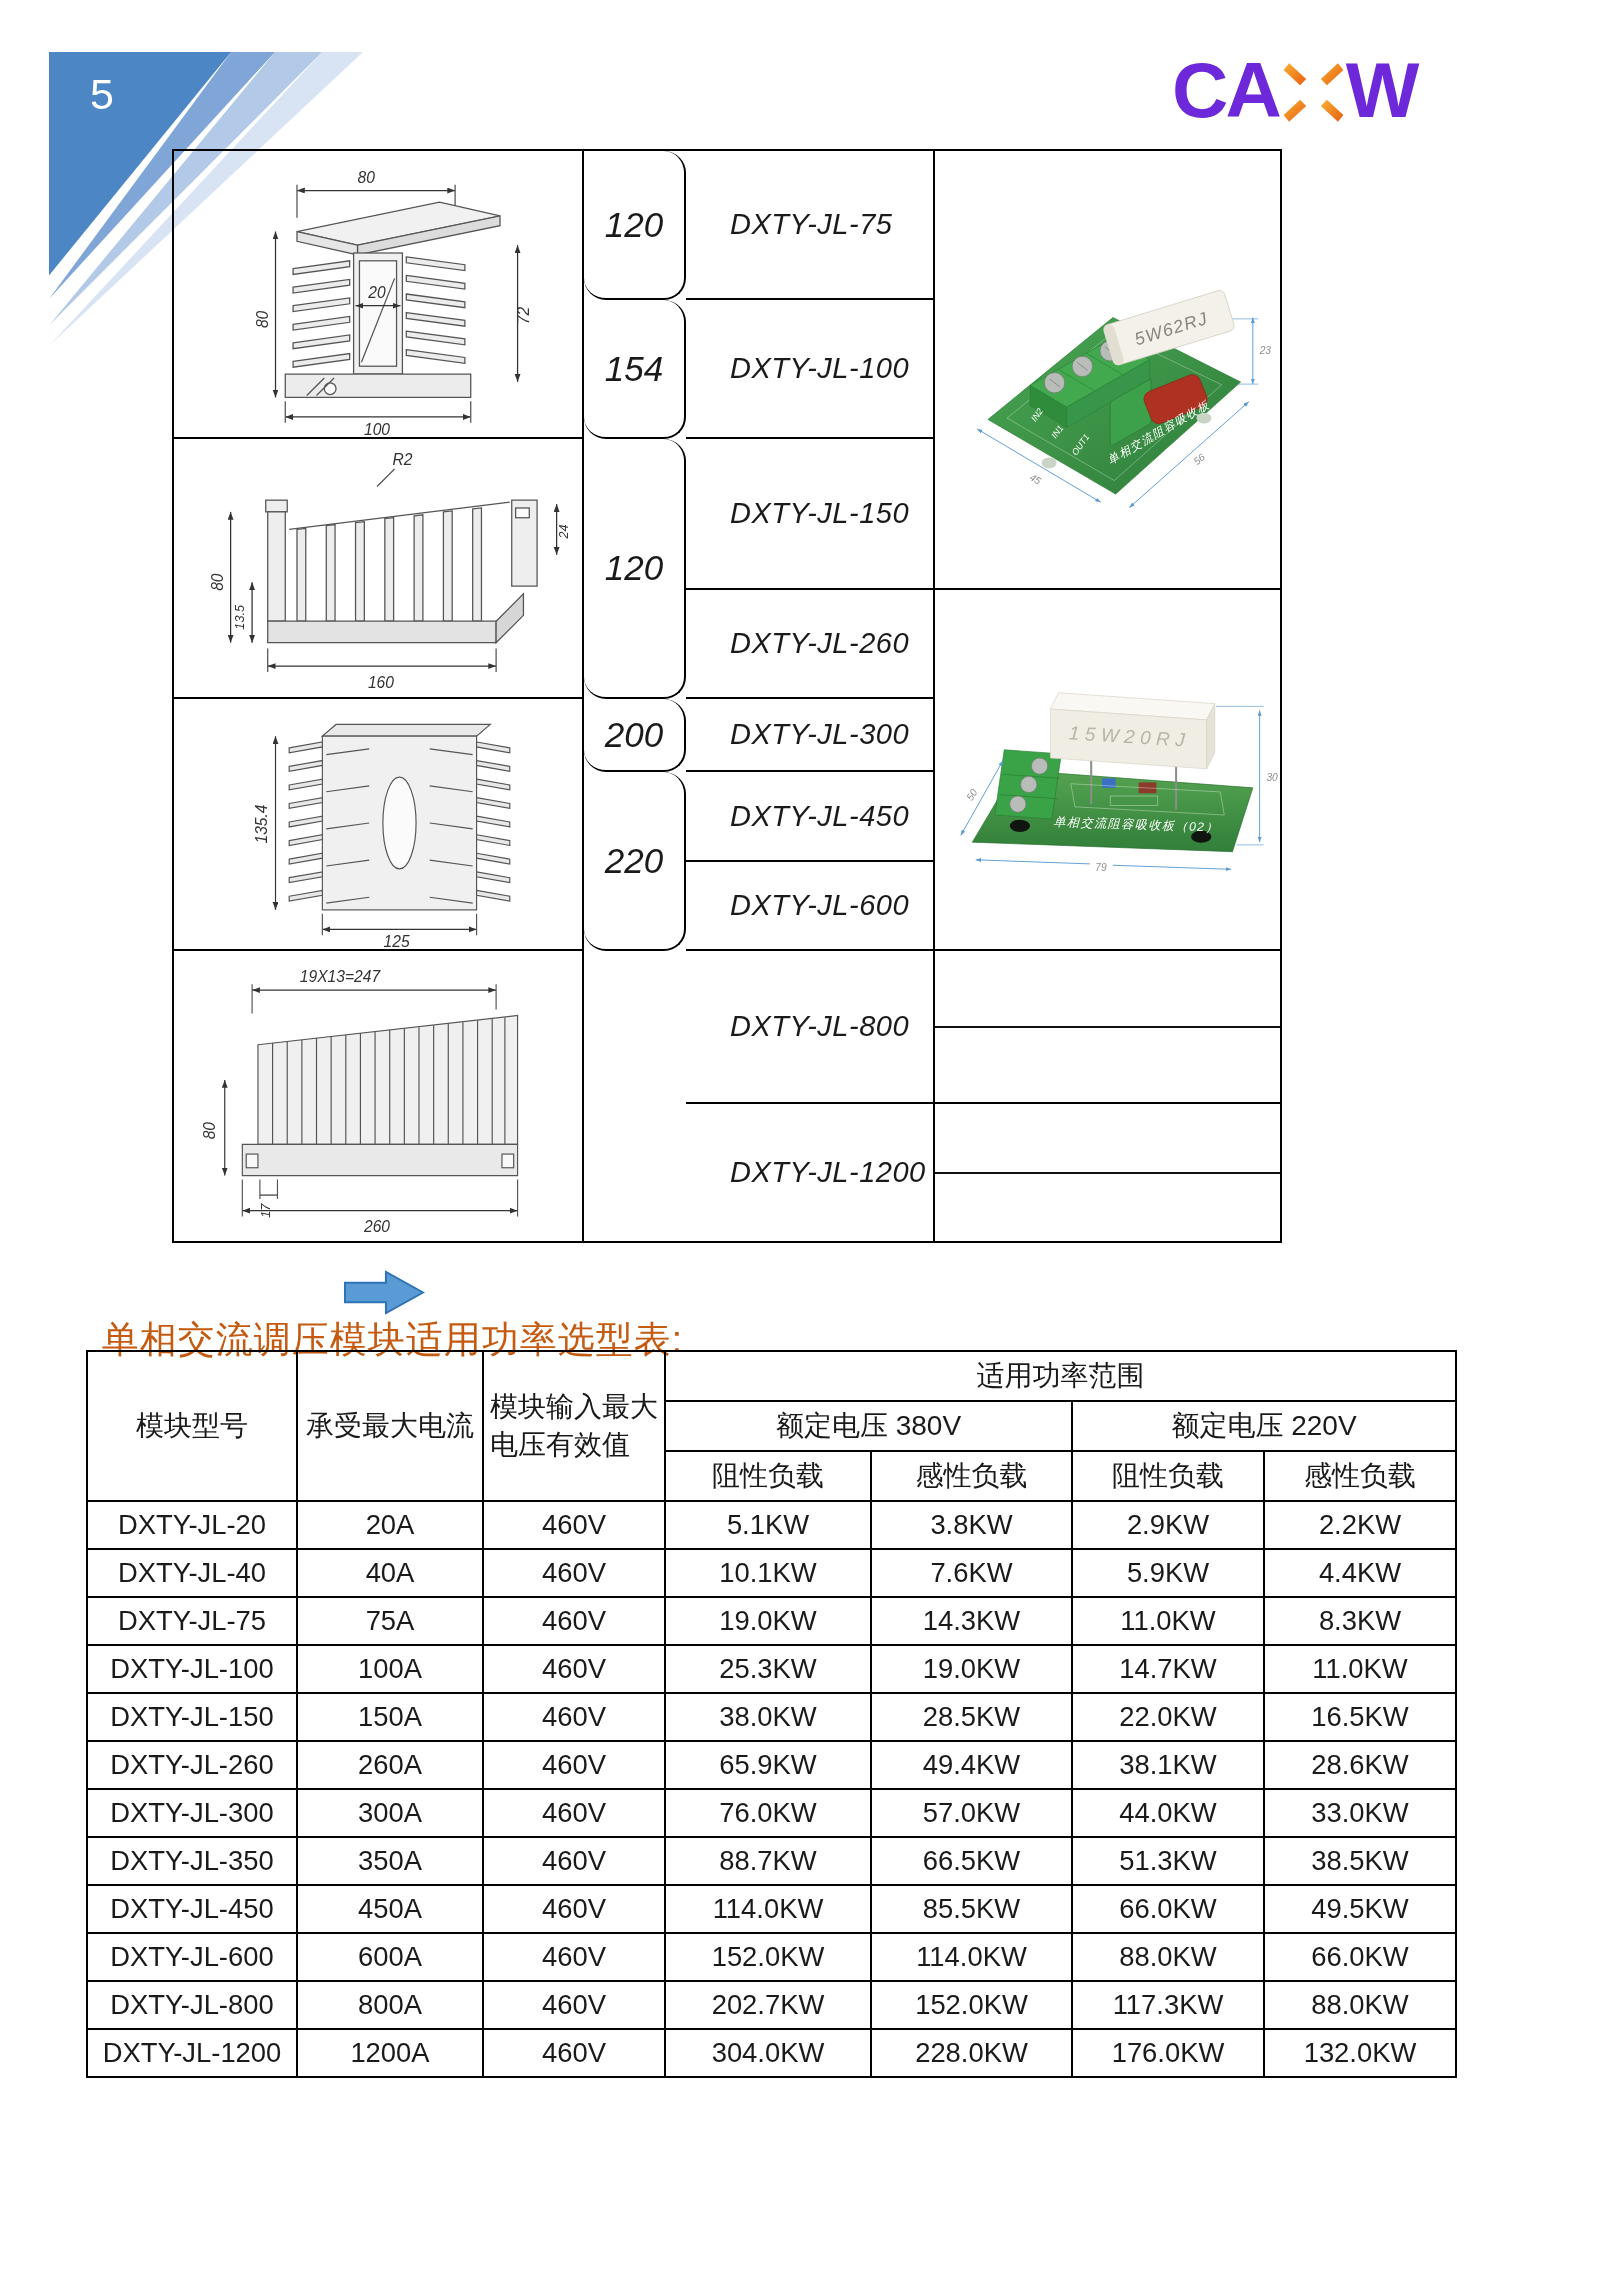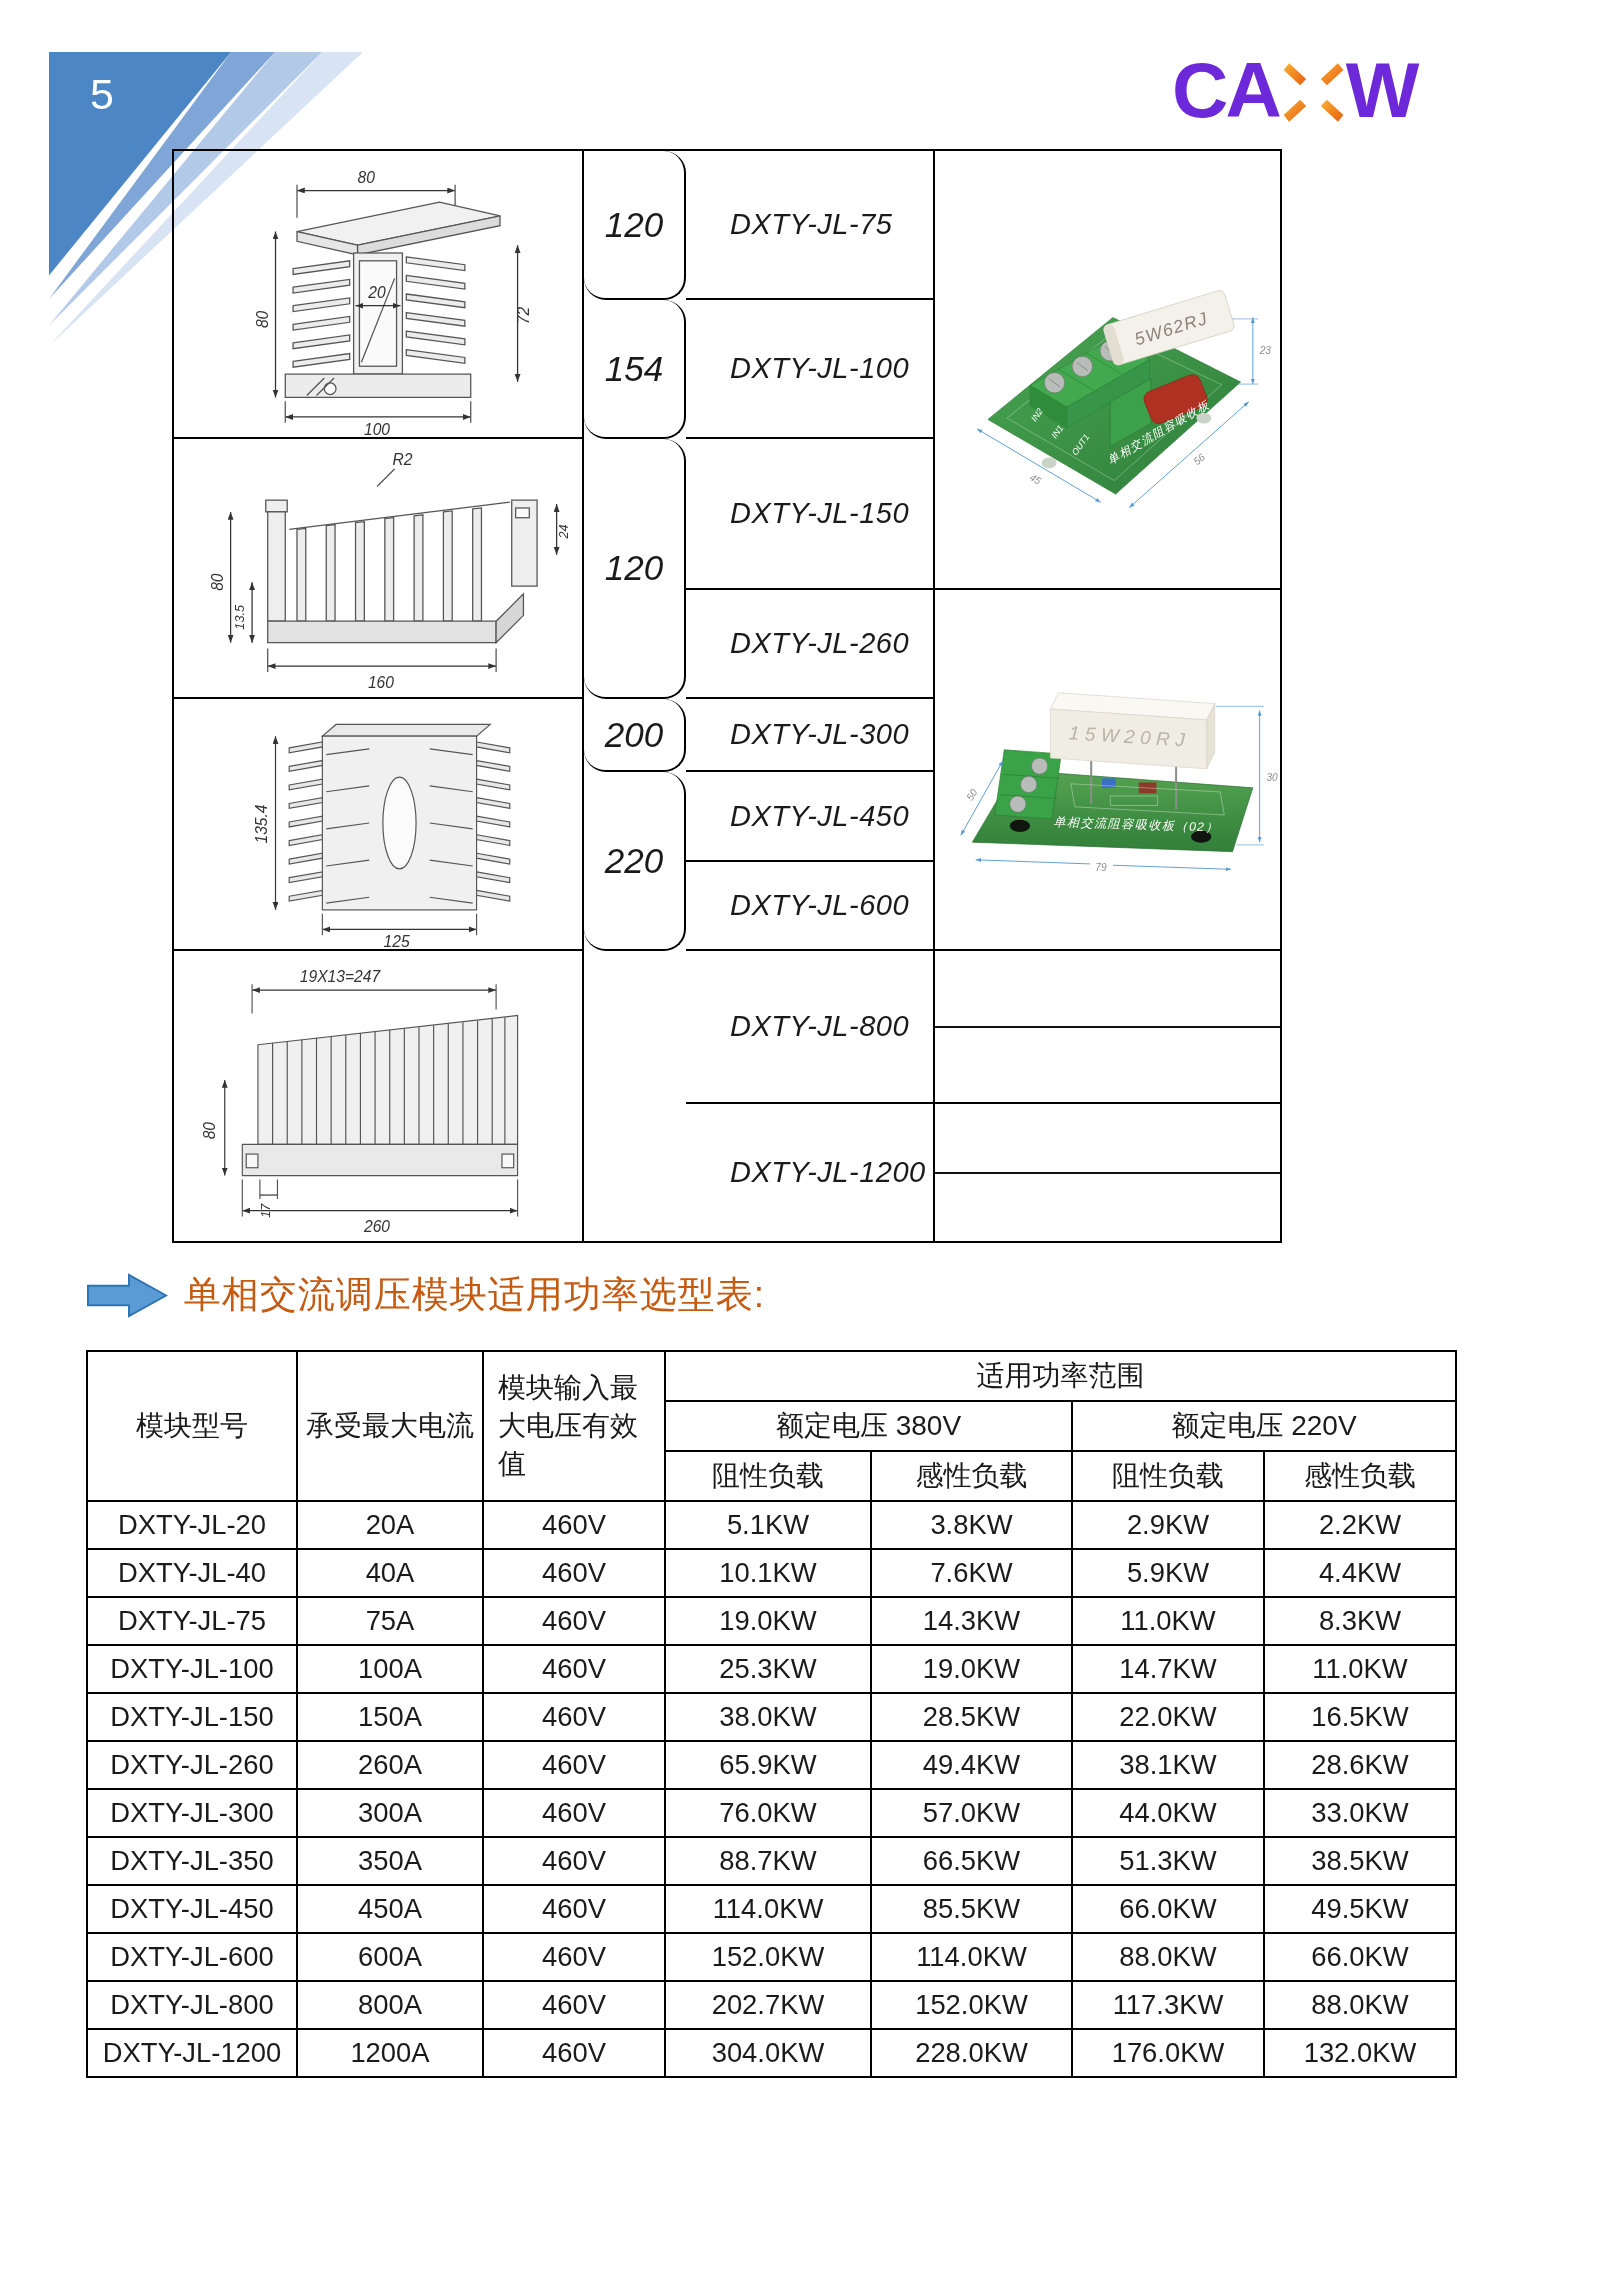--- a/index.html
+++ b/index.html
@@ -24,31 +24,31 @@
       grid-template-columns:410px 102px 249px 1fr;
       grid-template-rows:149px 139px 151px 109px 73px 90px 89px 153px 1fr;font-style:italic;}
   .t1c{border-right:2px solid #000;border-bottom:2px solid #000;
        display:flex;align-items:center;justify-content:center;overflow:hidden;}
   .no-r{border-right:none;} .no-b{border-bottom:none;}
   .cur{font-size:35px;border-radius:22px;}
   .mod{justify-content:flex-start;padding-left:44px;font-size:29px;letter-spacing:0.5px;}
   .blankline{width:370px;border-top:2px solid #101010;}
   .dsvg{width:100%;height:100%;}
   
-  .sect{position:absolute;left:86px;top:1270px;display:flex;align-items:center;}
+  .sect{position:absolute;left:86px;top:1270px;display:flex;align-items:center;flex-direction:column;}
   .sect-title{font-size:37px;color:#c55a11;margin-left:15.7px;letter-spacing:1px;}
   
   .t2{position:absolute;left:86px;top:1350px;width:1369px;border-collapse:collapse;
       table-layout:fixed;}
   .t2 th,.t2 td{border:2px solid #000;text-align:center;font-weight:400;
       padding:0;overflow:hidden;}
   .t2{border:2.9px solid #000;}
   .t2 th{font-size:28px;height:48px;}
   .t2 td{font-size:27.4px;height:46px;}
-  .t2 .volt-head{text-align:left;padding-left:14px;line-height:1.35;}
+  .t2 .volt-head{text-align:left;padding-left:6px;line-height:1.35;}
   
   .dim{fill:#333;font-size:16px;}
   .dimS{fill:#333;font-size:13px;}
   .pdim{fill:#8f8f8f;font-size:15px;}
   .silk{fill:#ffffff;}
 </style>
 </head>
 <body>
 
 <svg width="0" height="0" style="position:absolute" aria-hidden="true">

